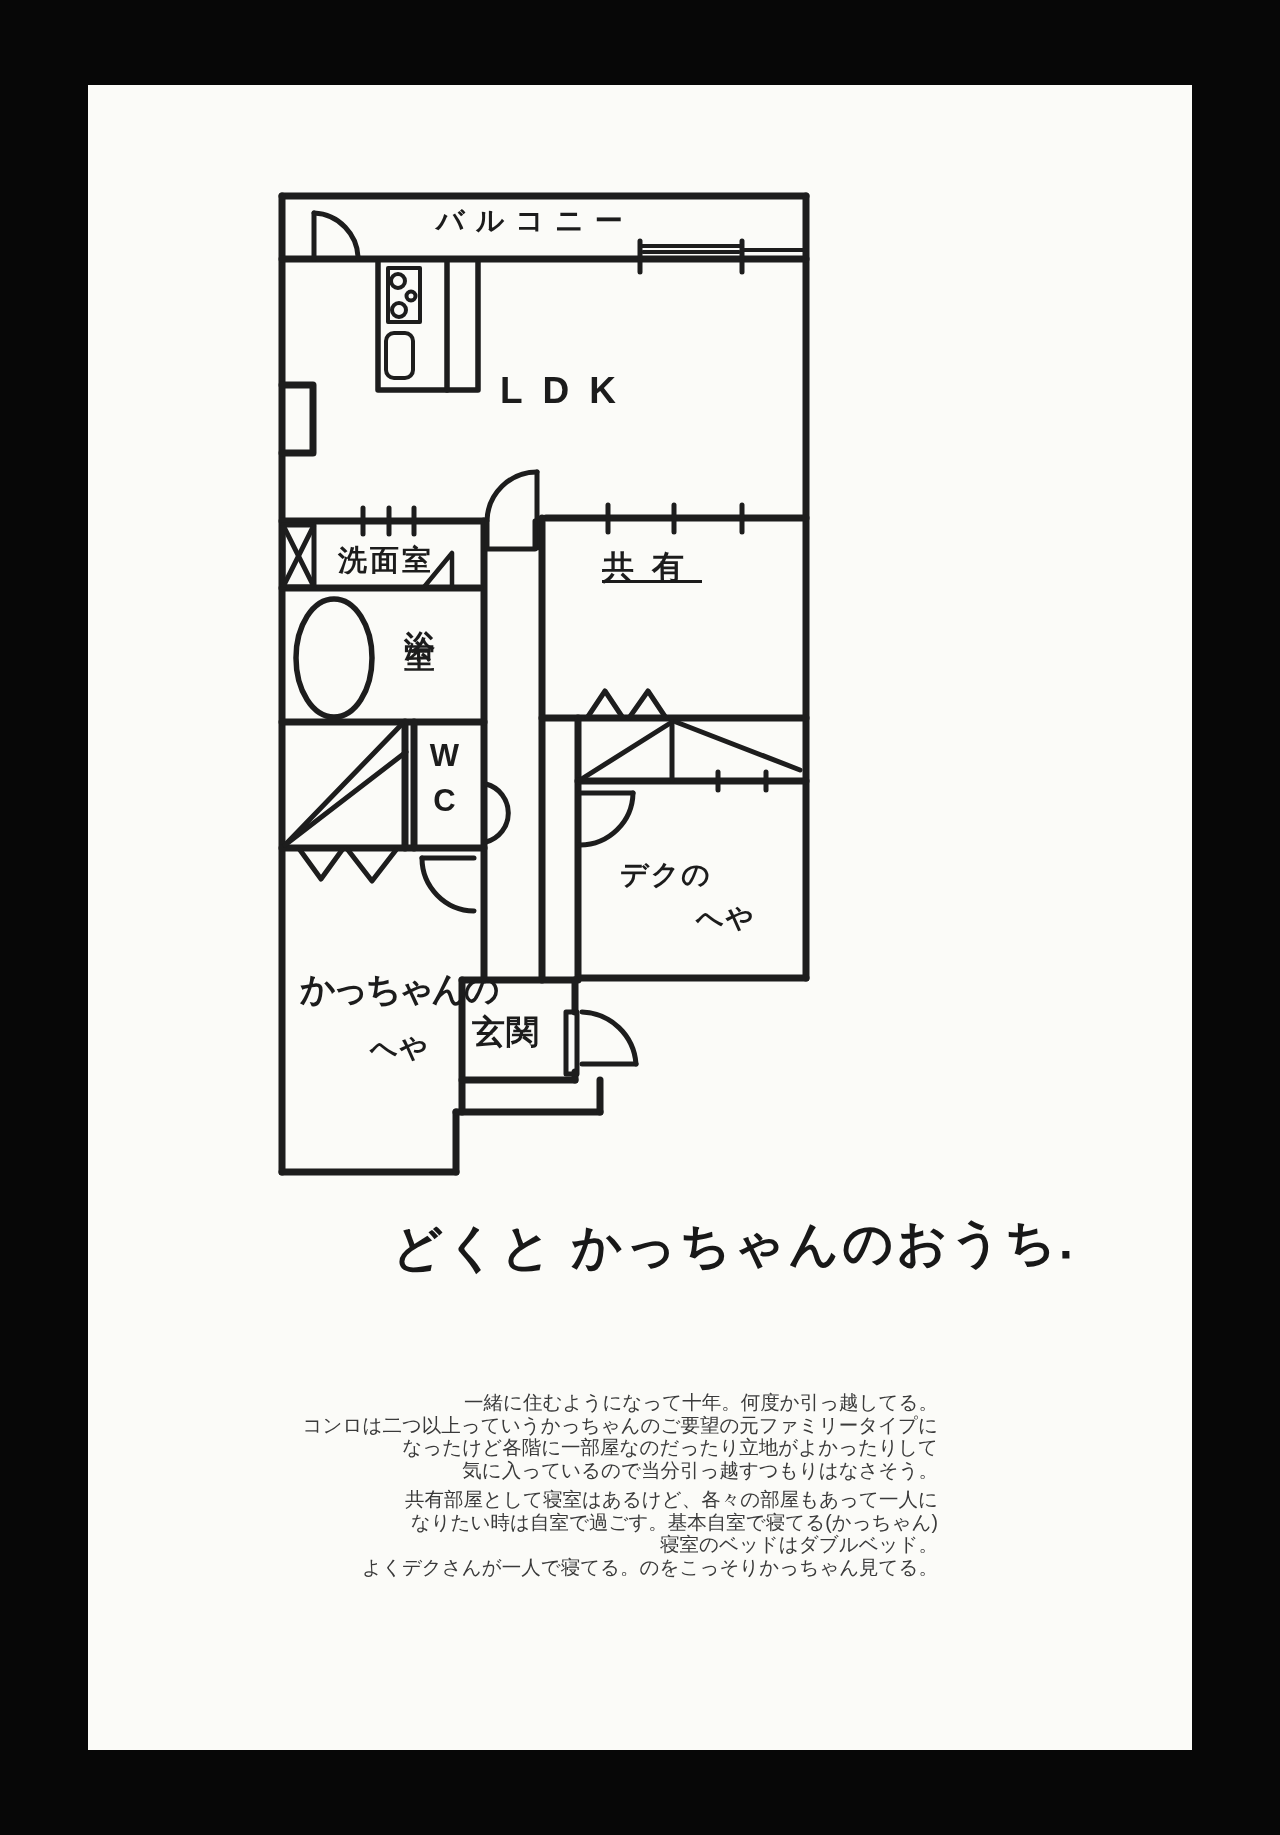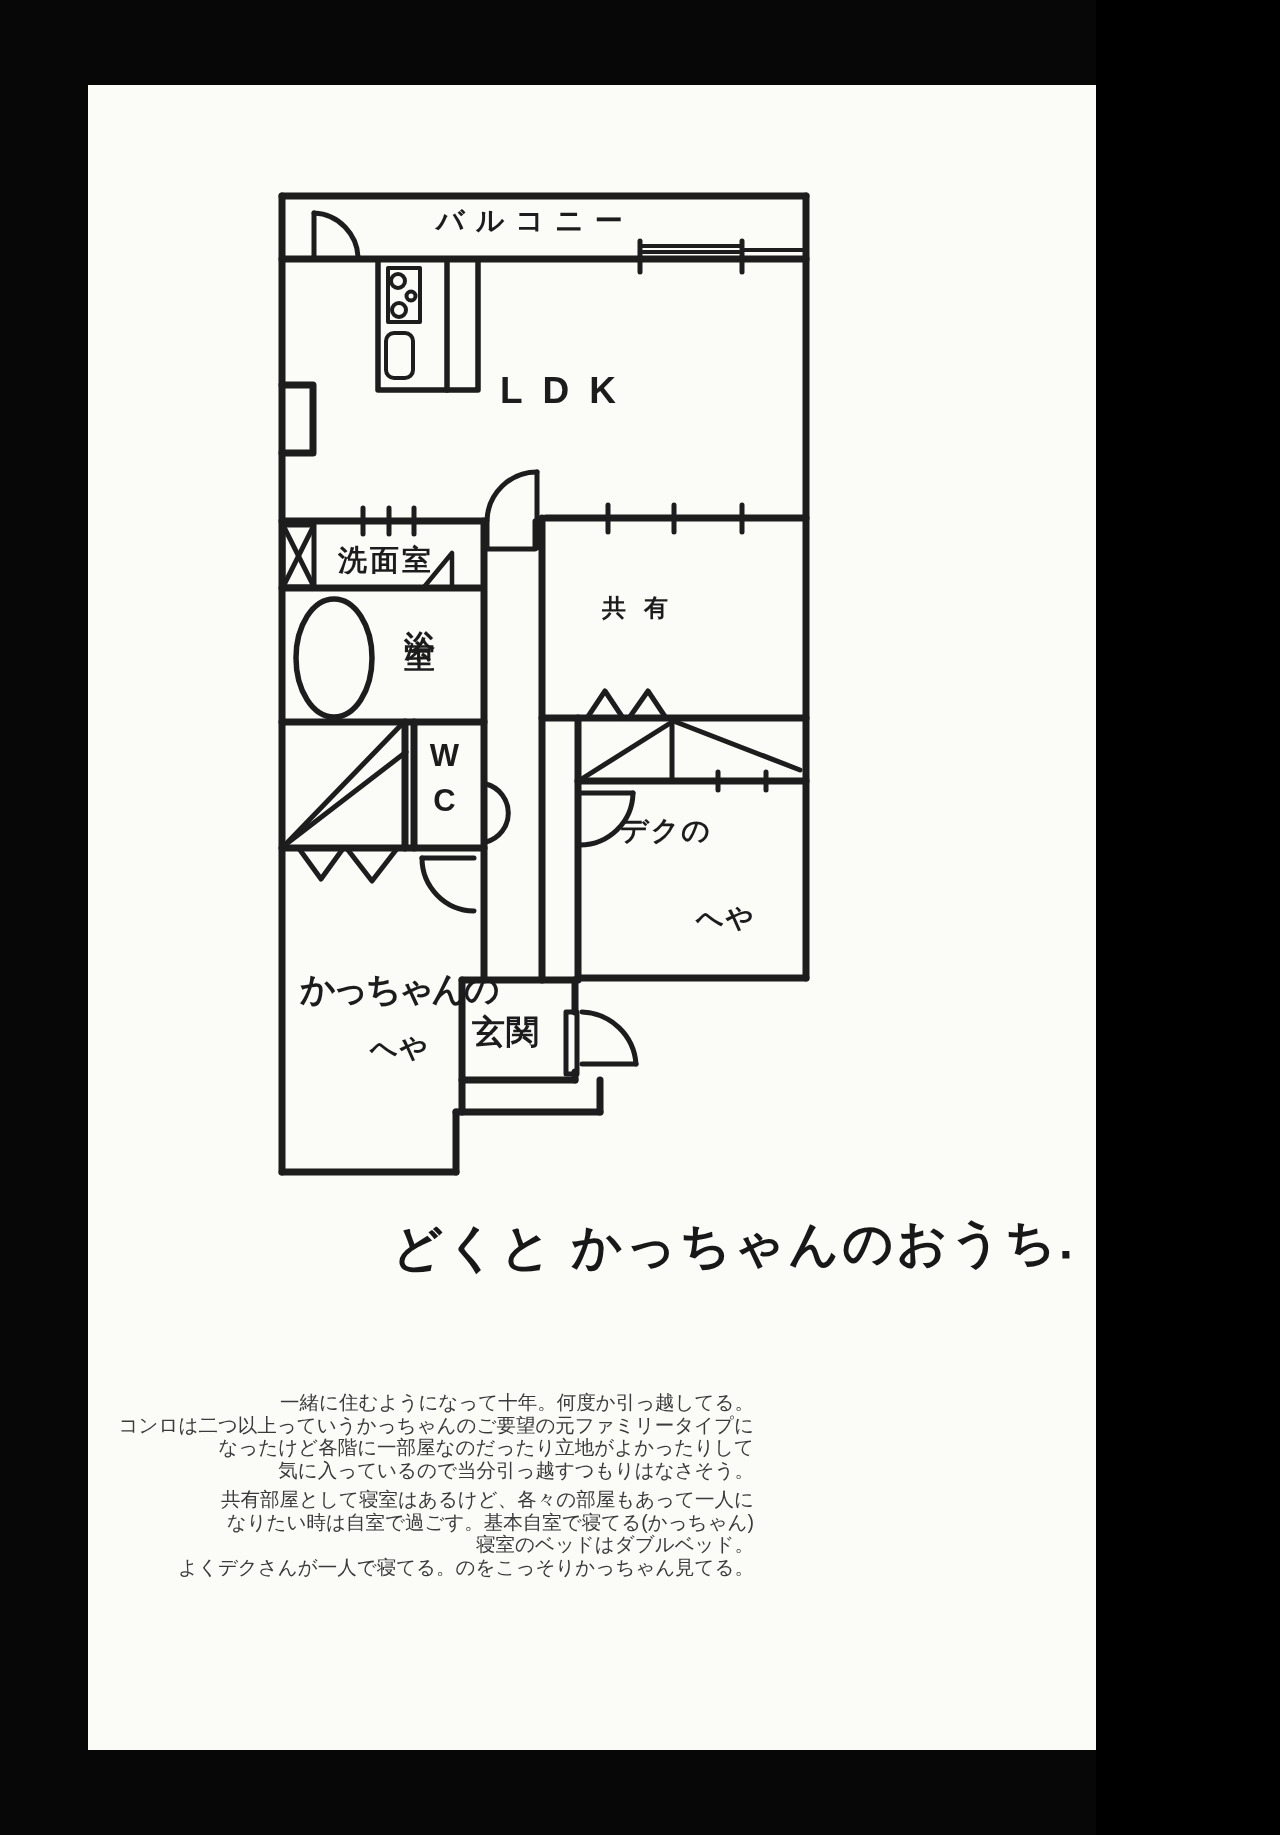--- a/index.html
+++ b/index.html
@@ -1,18 +1,18 @@
 <!DOCTYPE html>
 <html><head>
 <meta charset="utf-8">
 <style>
   html,body{margin:0;padding:0;background:#000;}
   #screen{
     position:relative;
-    width:1096px;height:1835px;
+    width:1280px;height:1835px;
     background:#070707;
     overflow:hidden;
     font-family:"Liberation Sans","DejaVu Sans",sans-serif;
   }
   #paper{
     position:absolute;left:88px;top:85px;
     width:1104px;height:1665px;
     background:#fbfbf8;
   }
   #plan-svg{position:absolute;left:0;top:0;width:1280px;height:1835px;}
@@ -20,22 +20,22 @@
     position:absolute;color:#1c1c1c;white-space:nowrap;
     font-family:"Liberation Sans","DejaVu Sans",sans-serif;
   }
   .vert{writing-mode:vertical-rl;text-orientation:upright;}
   .plan-lbl{font-weight:600;}
   #balcony-label{left:436px;top:202px;font-size:28px;letter-spacing:11px;}
   #ldk-label{left:500px;top:370px;font-size:37px;letter-spacing:20px;font-weight:700;text-align:center;}
   #washroom-label{left:338px;top:541px;font-size:29px;letter-spacing:3px;}
   #bathroom-label{left:398px;top:606px;font-size:31px;letter-spacing:8px;}
   #wc-label{left:426px;top:738px;font-size:31px;letter-spacing:10px;font-weight:700;}
-  #shared-label{left:602px;top:592px;font-size:24px;letter-spacing:18px;}
-  #deku-label-1{left:620px;top:812px;font-size:28px;letter-spacing:2px;}
+  #shared-label{left:602px;top:546px;font-size:32px;letter-spacing:18px;text-decoration:underline;}
+  #deku-label-1{left:620px;top:856px;font-size:28px;letter-spacing:2px;}
   #deku-label-2{left:696px;top:900px;font-size:27px;letter-spacing:2px;}
   #kacchan-label-1{left:300px;top:966px;font-size:35px;letter-spacing:-3px;}
   #kacchan-label-2{left:370px;top:1030px;font-size:27px;letter-spacing:2px;}
   #genkan-label{left:472px;top:1010px;font-size:33px;letter-spacing:1px;}
   #plan-title{
     left:392px;top:1212px;font-size:50px;letter-spacing:3px;
     font-weight:600;transform:rotate(-0.6deg);color:#181818;
   }
   .notes{
     position:absolute;right:342px;text-align:right;

